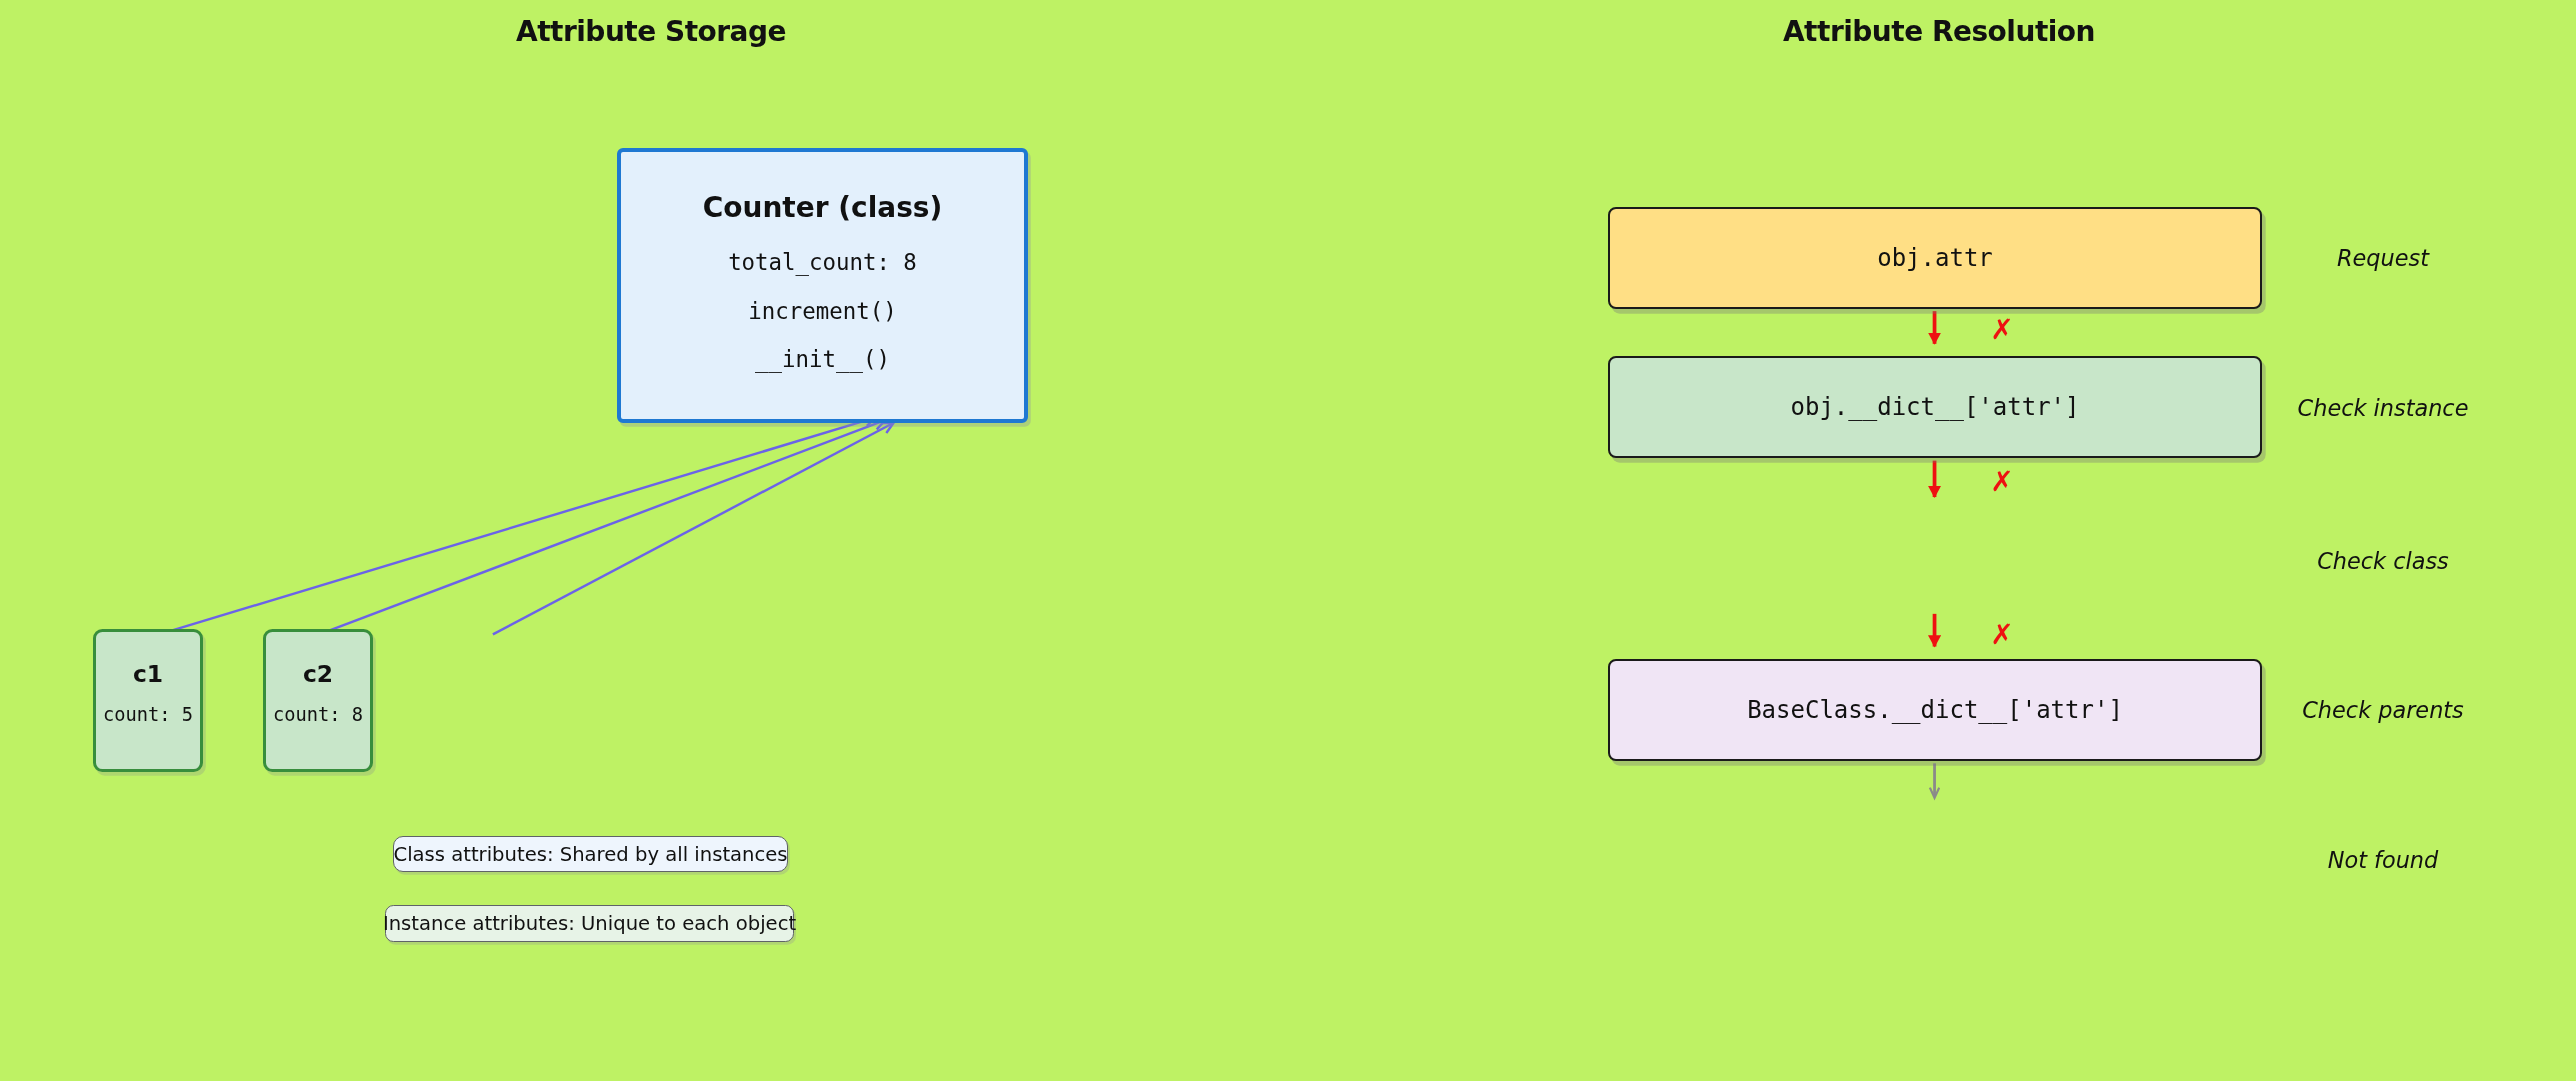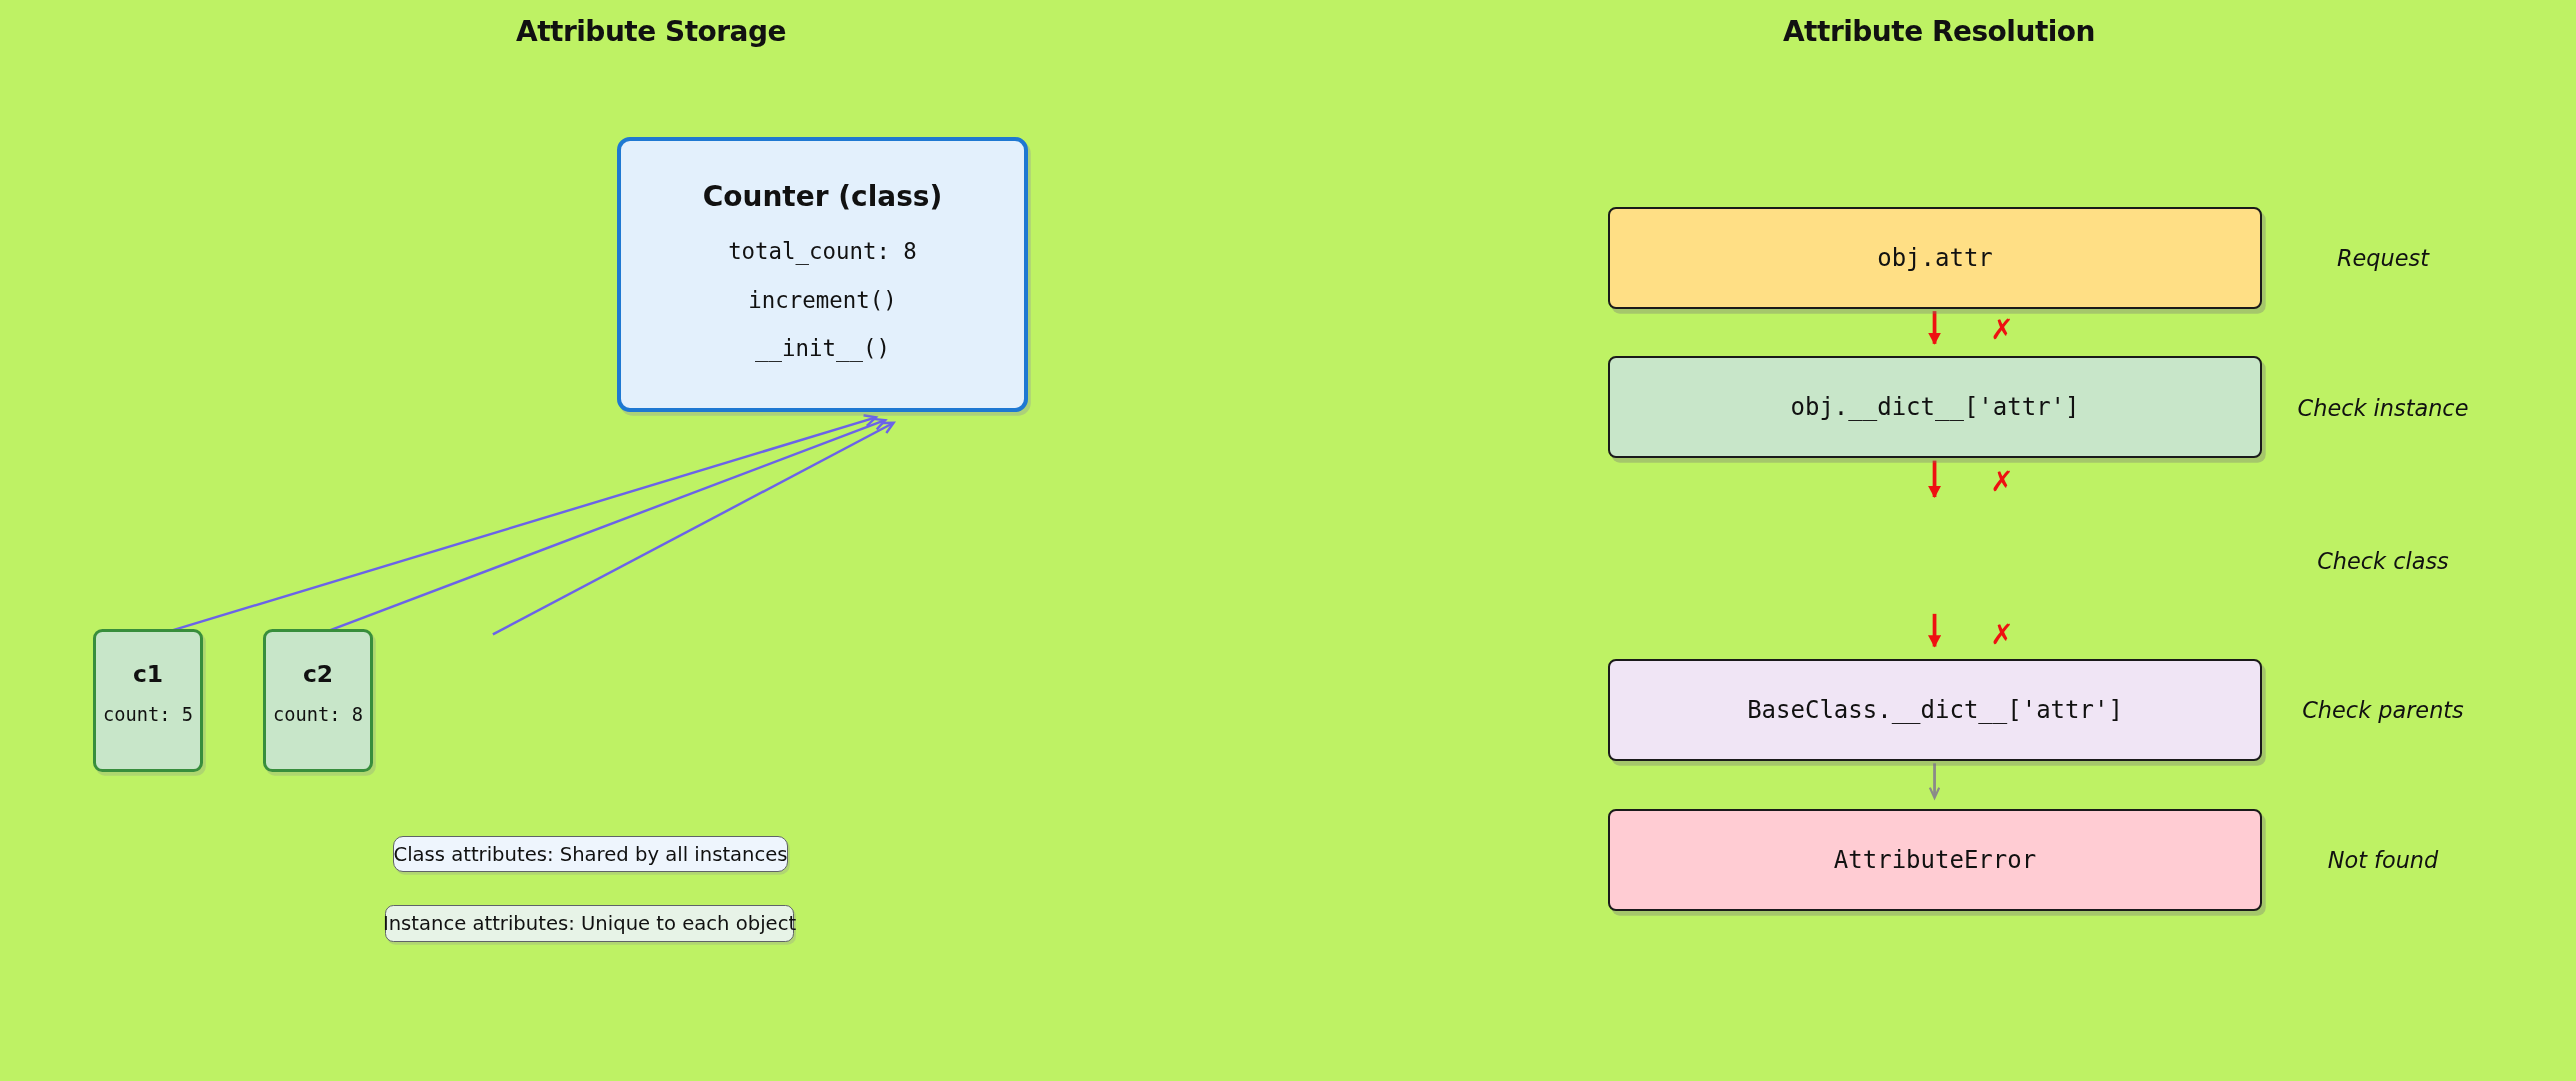--- a/index.html
+++ b/index.html
@@ -6,22 +6,22 @@
   .canvas{
     position:relative;width:2576px;height:1081px;background:#bef264;overflow:hidden;
     font-family:"DejaVu Sans","Liberation Sans",sans-serif;color:#111;padding-left:36px;
   }
   .panel-title{
     position:absolute;transform:translateX(-50%);
     font-size:28px;font-weight:bold;letter-spacing:-0.5px;white-space:nowrap;
   }
   
   .class-box{
-    position:absolute;left:617px;top:137px;width:411px;height:275px;
-    box-sizing:border-box;border:4.7px solid #1e78d2;border-radius:13px;
+    position:absolute;left:617px;top:148px;width:411px;height:275px;
+    box-sizing:border-box;border:4.7px solid #1e78d2;border-radius:6px;
     background:#e3f0fc;box-shadow:2.8px 3.7px 0 rgba(140,150,160,0.35);
   }
   .class-box .cb-title{
     position:absolute;left:0;top:39px;width:100%;text-align:center;
     font-size:28px;font-weight:bold;
   }
   .class-member{
     position:absolute;left:0;width:100%;text-align:center;
     font-family:"DejaVu Sans Mono","Liberation Mono",monospace;font-size:22.4px;
   }
@@ -117,23 +117,20 @@
 
   <div class="flow-box" style="top: 207px; background-color: rgb(255, 223, 133);">
     <span>obj.attr</span>
   </div>
   <div class="flow-box" style="top: 356px; background-color: rgb(200, 230, 201);">
     <span>obj.__dict__['attr']</span>
   </div>
   <div class="flow-box" style="top: 659px; background-color: rgb(240, 229, 245);">
     <span>BaseClass.__dict__['attr']</span>
   </div>
-  <div class="flow-box" style="top: 809px; background-color: rgb(255, 204, 211);">
-    <span>AttributeError</span>
-  </div>
 
   <div class="flow-label" style="top:258px;">Request</div>
   <div class="flow-label" style="top:408px;">Check instance</div>
   <div class="flow-label" style="top:561px;">Check class</div>
   <div class="flow-label" style="top:710px;">Check parents</div>
   <div class="flow-label" style="top:860px;">Not found</div>
 
   <span class="fail-mark" style="left:2002px;top:329px;">✗</span>
   <span class="fail-mark" style="left:2002px;top:481px;">✗</span>
   <span class="fail-mark" style="left:2002px;top:634px;">✗</span>

